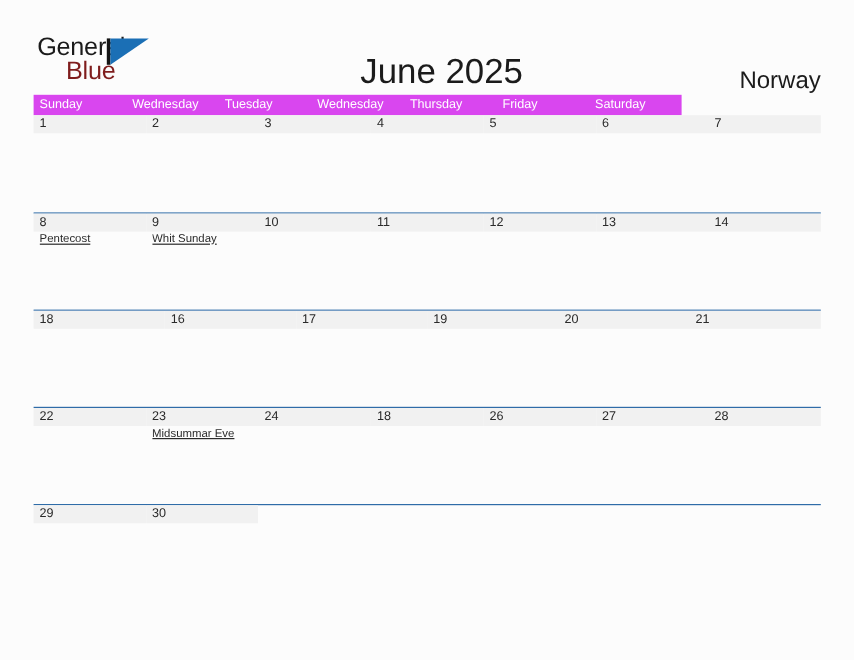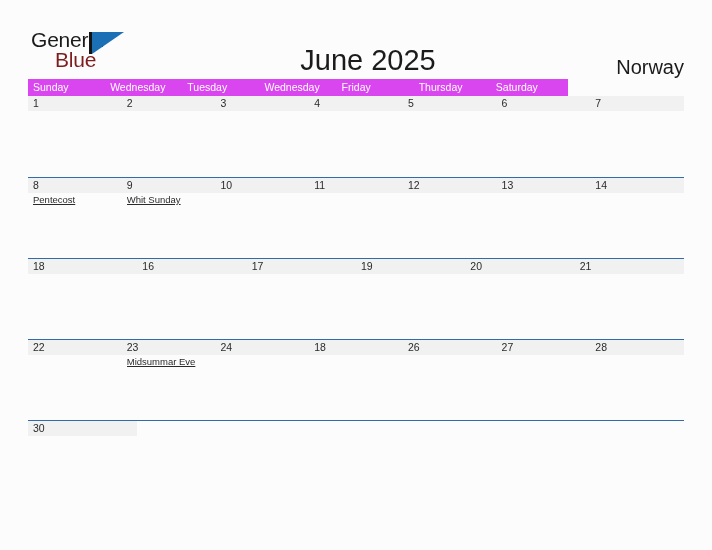--- a/index.html
+++ b/index.html
@@ -196,22 +196,22 @@
 
   </div>
 
   <div class="calendar">
 
     <div class="dow-row">
       <div class="dow-cell">Sunday</div>
       <div class="dow-cell">Wednesday</div>
       <div class="dow-cell">Tuesday</div>
       <div class="dow-cell">Wednesday</div>
+      <div class="dow-cell">Thursday</div>
       <div class="dow-cell">Friday</div>
-      <div class="dow-cell">Thursday</div>
       <div class="dow-cell">Saturday</div>
     </div>
 
     <div class="week-row first">
       <div class="week-cells">
         <div class="day-cell">
             <div class="day-strip"></div>
             <span class="day-num">1</span>
             <span class="day-event"></span>
           </div>
@@ -360,20 +360,25 @@
             <span class="day-num">28</span>
             <span class="day-event"></span>
           </div>
       </div>
     </div>
 
     <div class="week-row last">
       <div class="week-cells">
         <div class="day-cell">
             <div class="day-strip"></div>
+            <span class="day-num">29</span>
+            <span class="day-event"></span>
+          </div>
+        <div class="day-cell">
+            <div class="day-strip"></div>
             <span class="day-num">30</span>
             <span class="day-event"></span>
           </div>
         <div class="day-cell empty">
             <div class="day-strip"></div>
             <span class="day-num"></span>
           </div>
         <div class="day-cell empty">
             <div class="day-strip"></div>
             <span class="day-num"></span>

